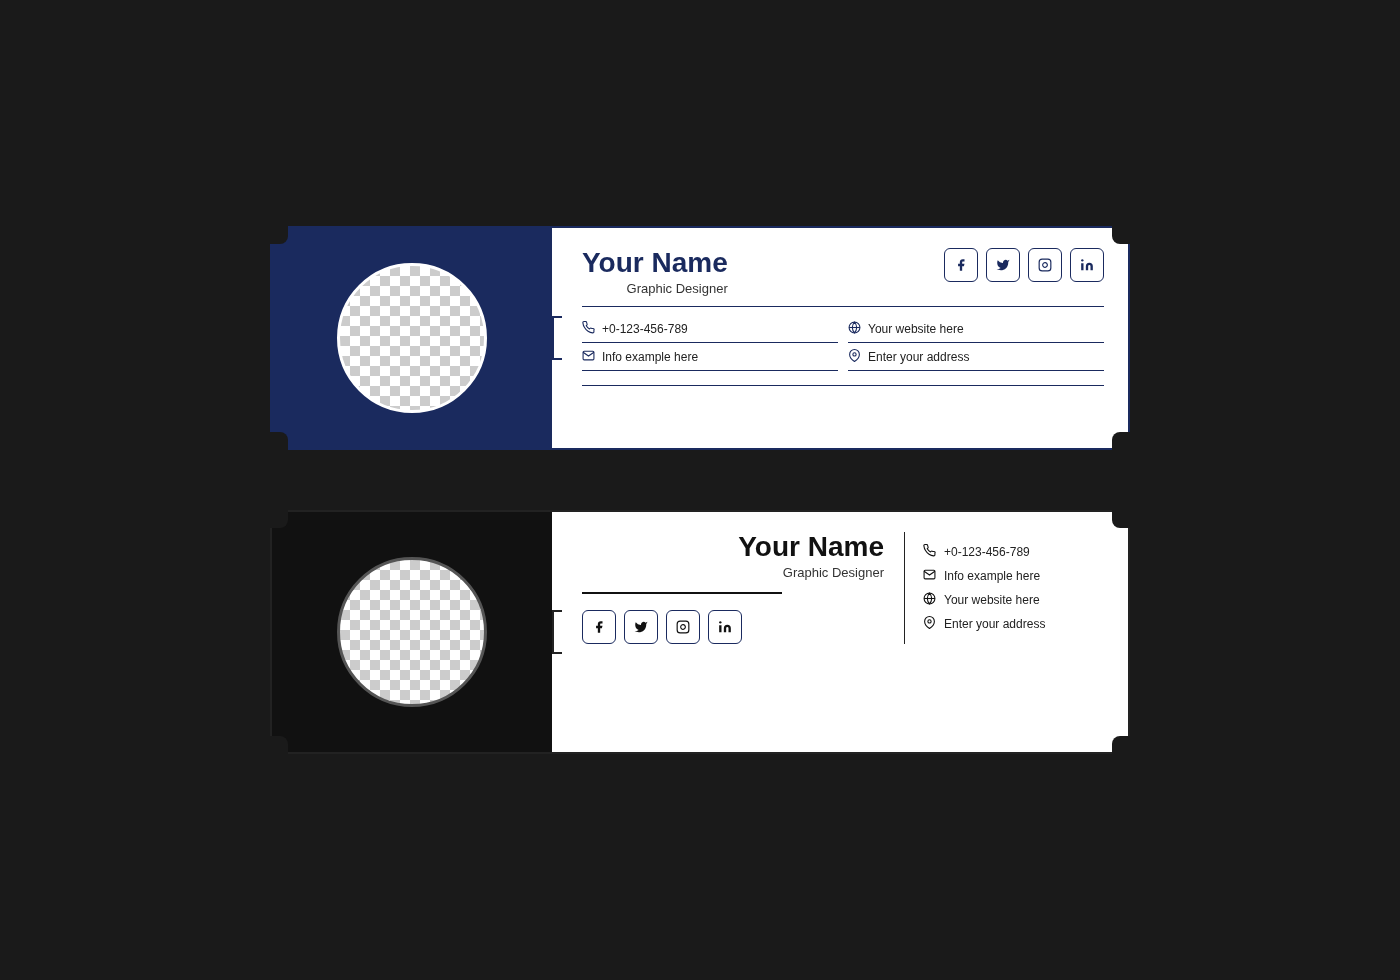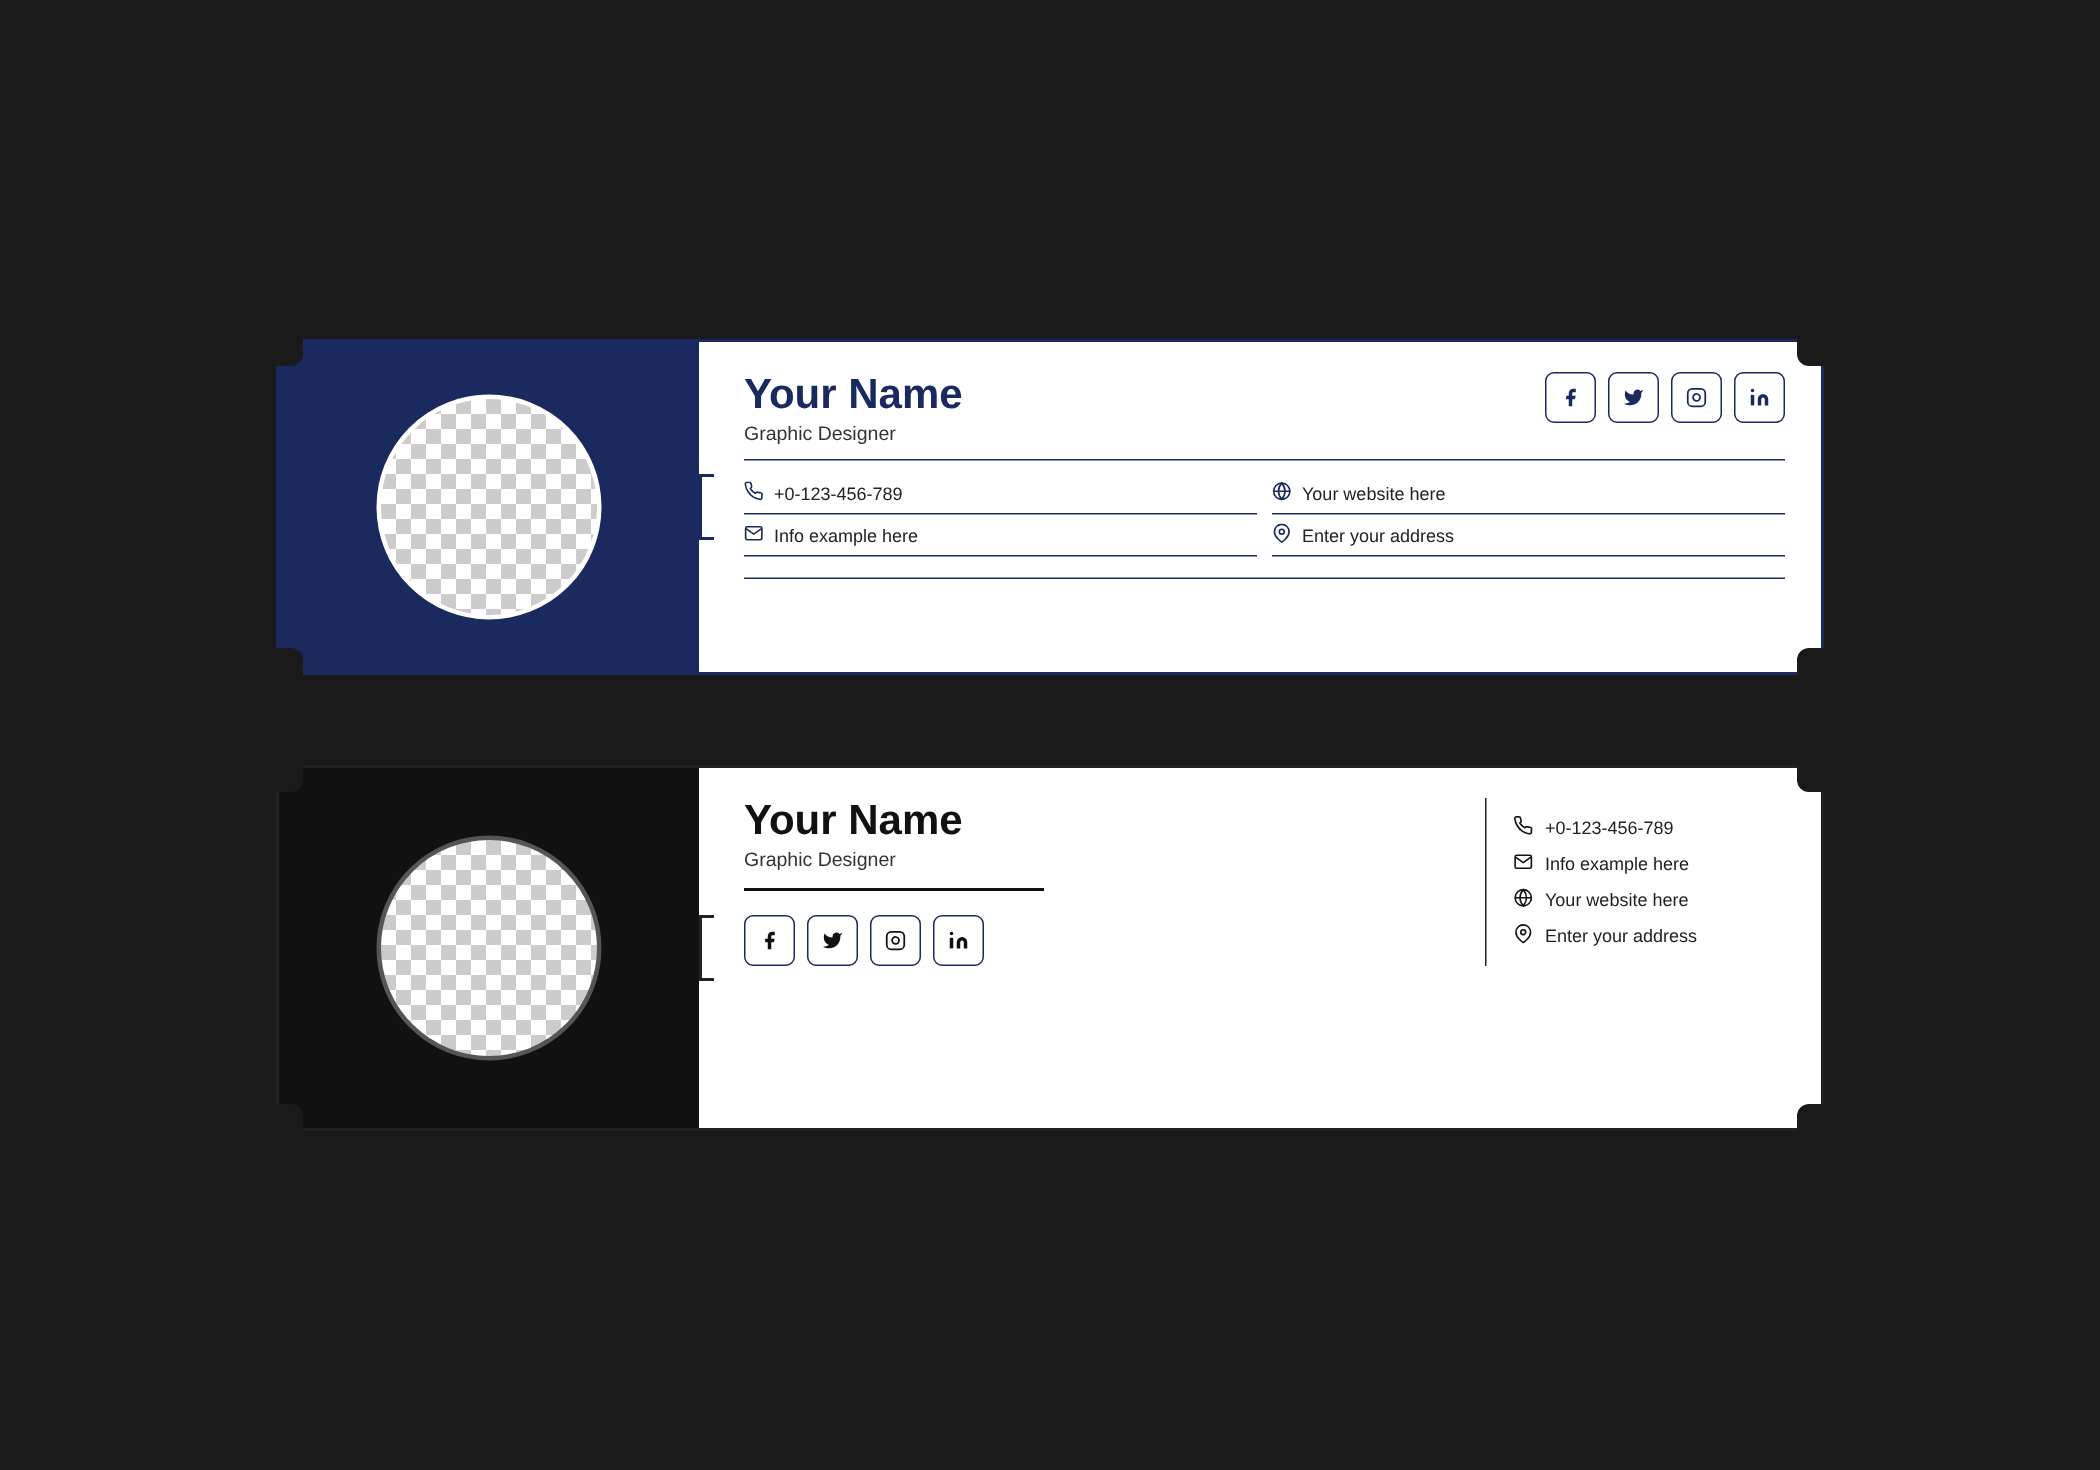--- a/index.html
+++ b/index.html
@@ -11,21 +11,22 @@
       justify-content: center;
       min-height: 980px;
       width: 1400px;
       gap: 60px;
       padding: 60px 0;
       font-family: Arial, sans-serif;
     }
 
     
     .card-wrapper {
-      width: 1032px;
+      width: 860px;
+      text-align: right;
     }
 
     
     .card1 {
       display: flex;
       border: 2px solid #1a2a5e;
       border-radius: 10px;
       overflow: visible;
       background: #fff;
       position: relative;

